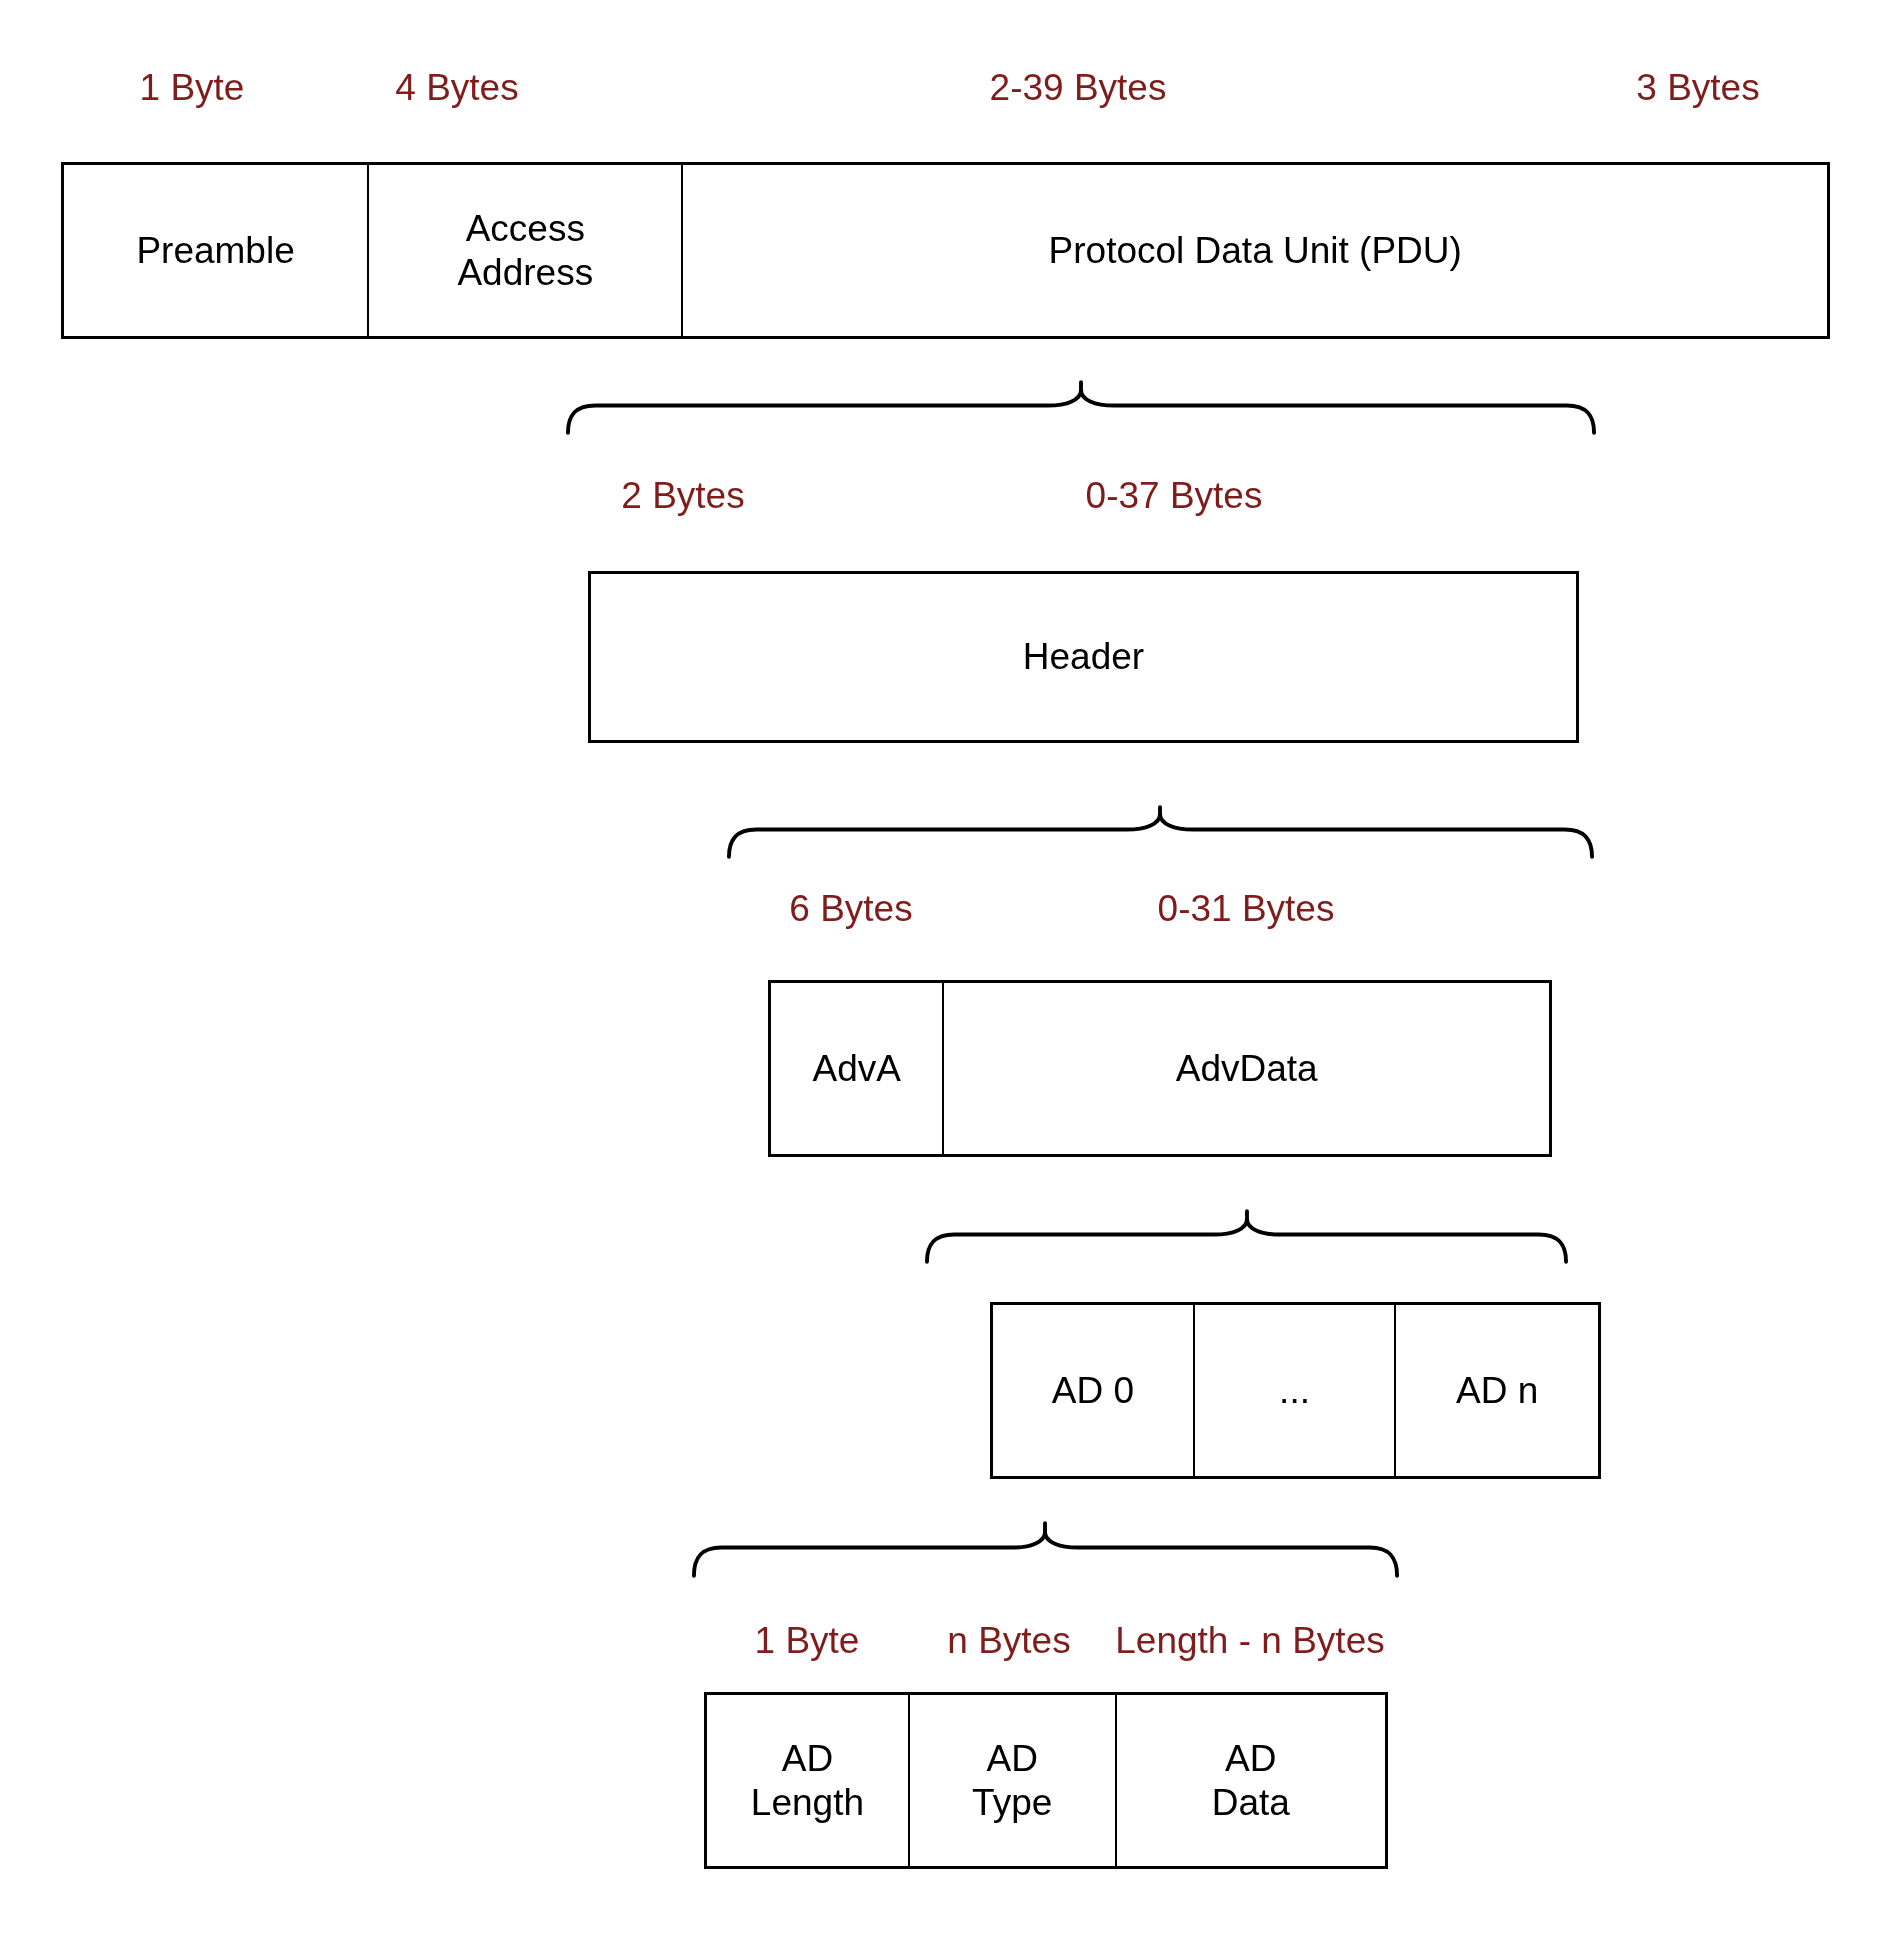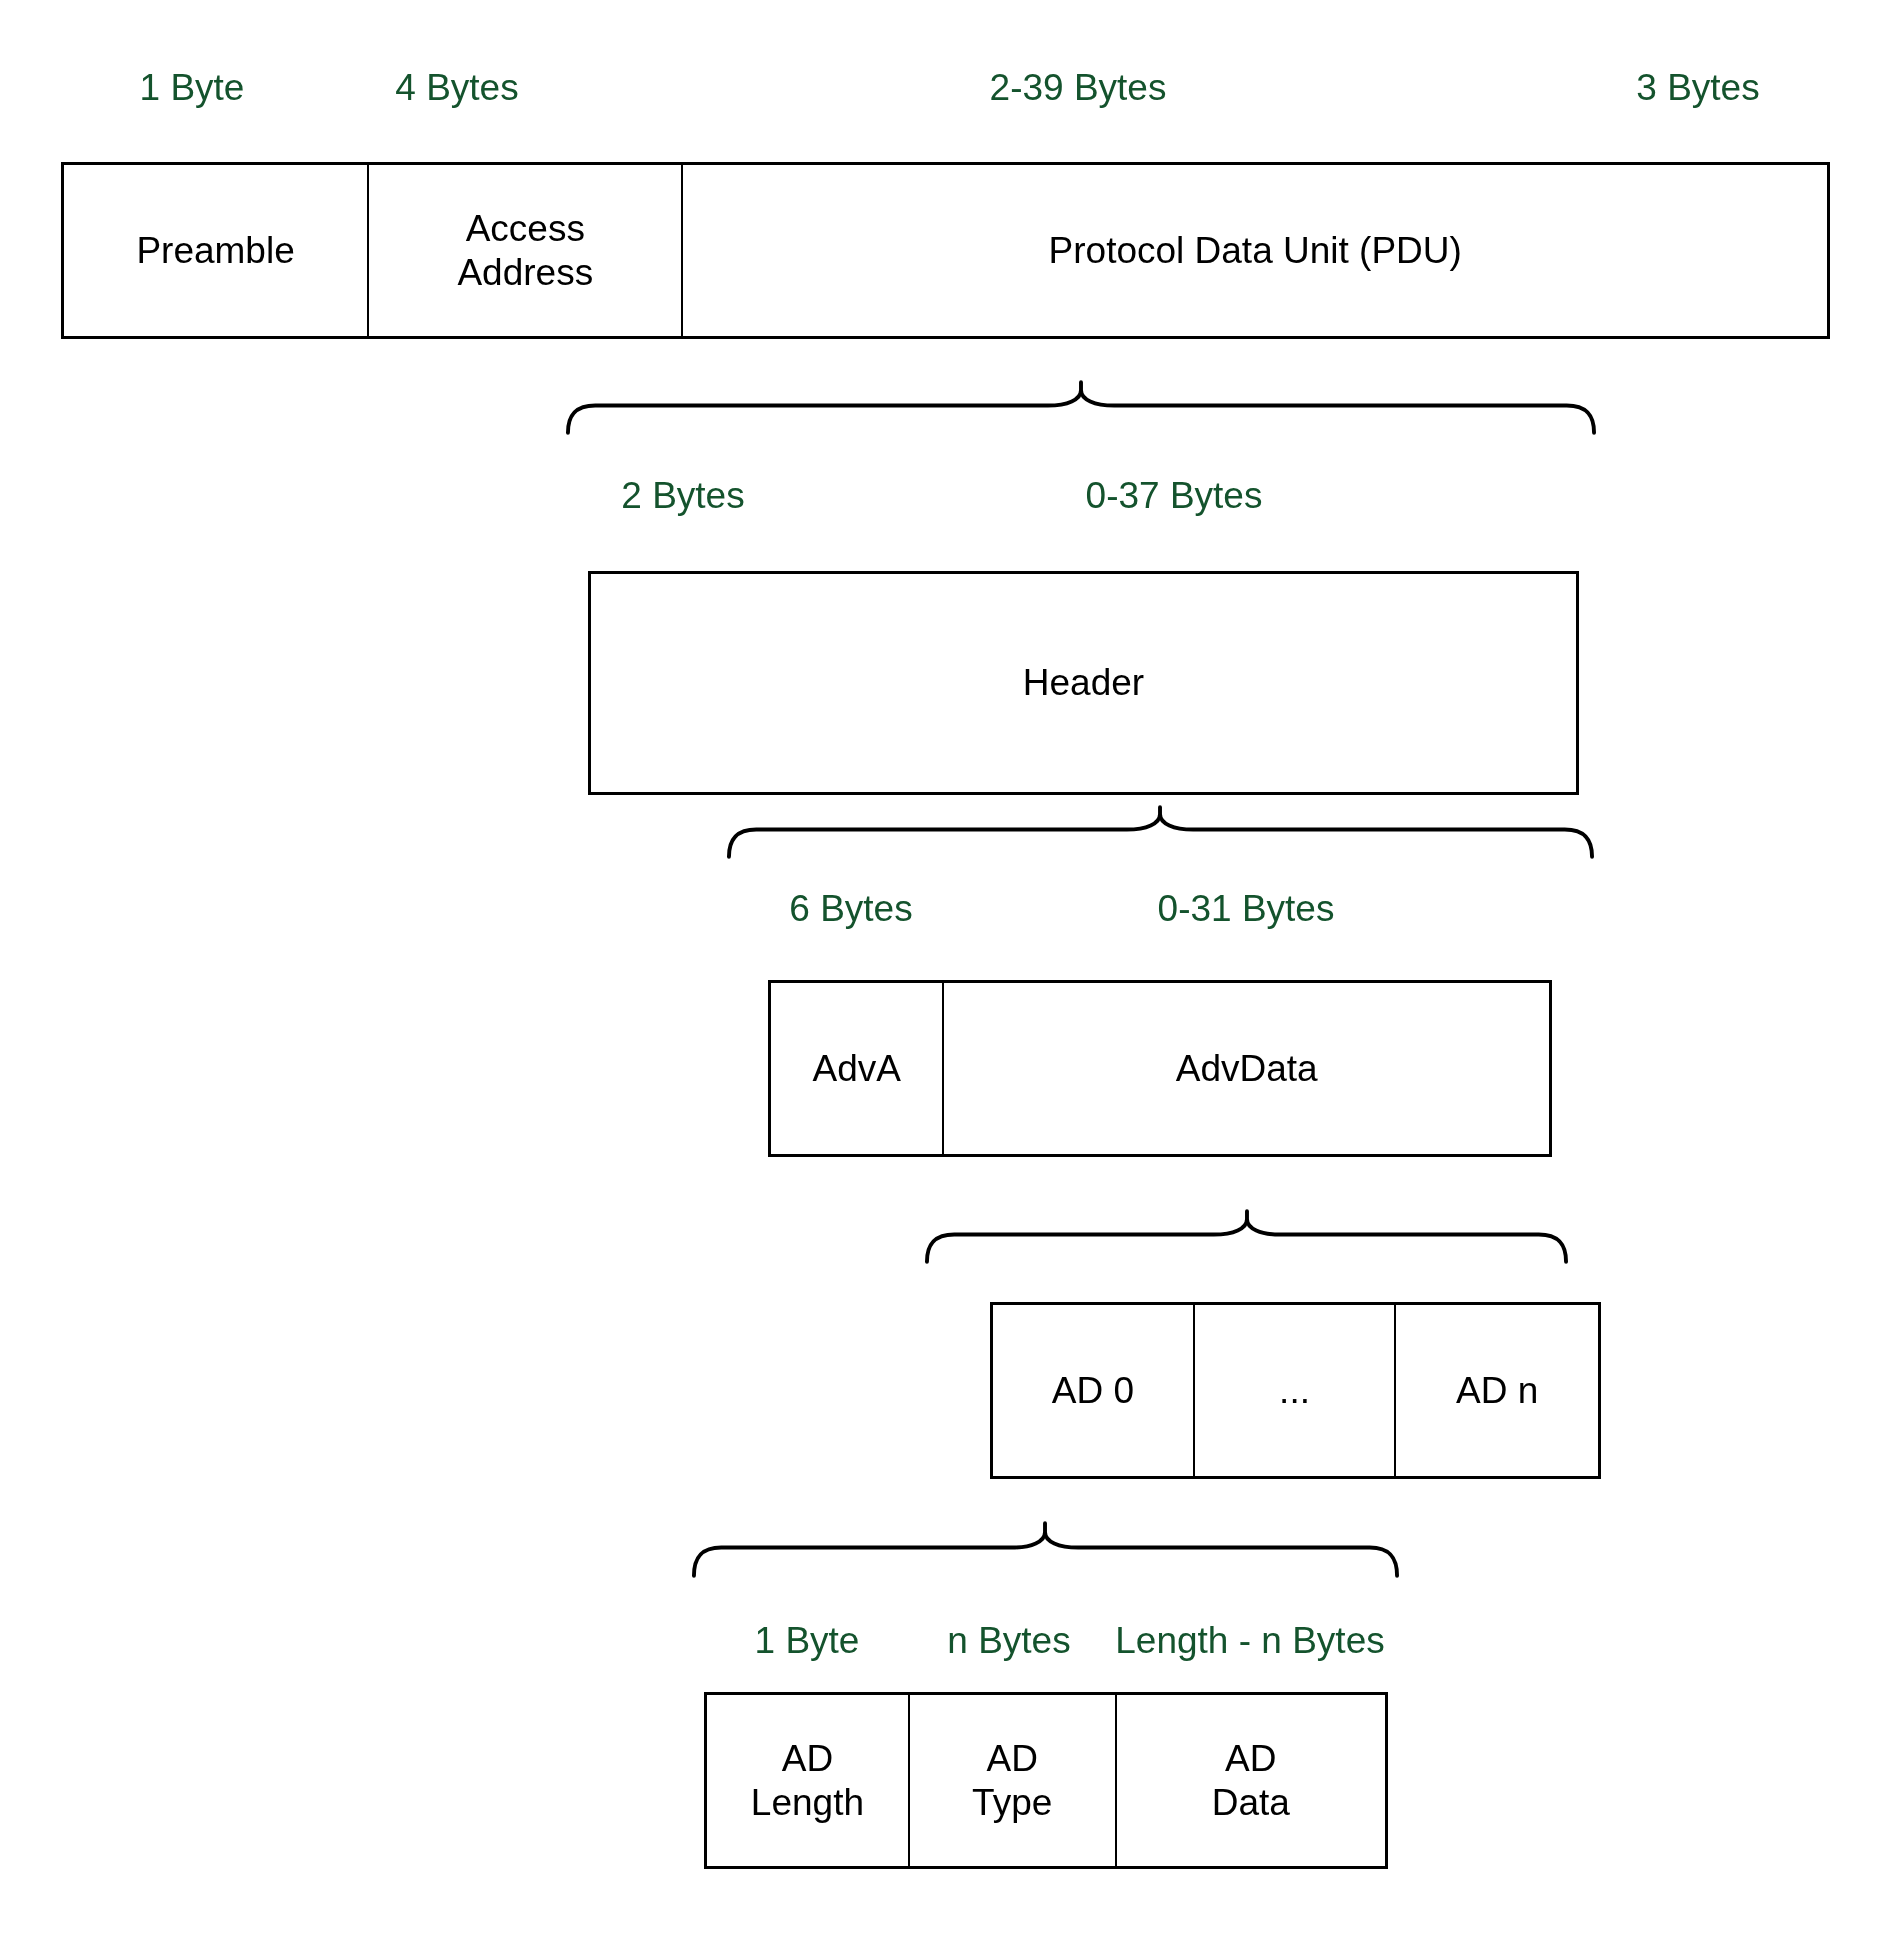--- a/index.html
+++ b/index.html
@@ -14,21 +14,21 @@
     width: 1902px; height: 1946px;
     background: #ffffff;
     overflow: hidden;
   }
   .size-label {
     position: absolute;
     transform: translateX(-50%);
     font-size: 37px;
     line-height: 44px;
     white-space: nowrap;
-    color: #14532d;
+    color: #7f1d1d;
   }
   .row {
     position: absolute;
     display: flex;
     border: 3.9px solid #000000;
     box-sizing: border-box;
     background: #ffffff;
   }
   .cell {
     display: flex;
@@ -49,21 +49,21 @@
   .brace svg { display: block; }
   .brace path {
     fill: none;
     stroke: #000000;
     stroke-width: 4;
     stroke-linecap: round;
     stroke-linejoin: round;
   }
   
   #row-packet  { left: 61px;  top: 162px;  width: 1769px; height: 177px; }
-  #row-pdu     { left: 588px; top: 571px;  width: 991px; height: 224px; }
+  #row-pdu     { left: 588px; top: 571px;  width: 991px; height: 172px; }
   #row-payload { left: 768px; top: 980px; width: 784px;  height: 177px; }
   #row-advdata { left: 942px; top: 1302px; width: 611px;  height: 177px; margin-left: 48px; }
   #row-ad      { left: 704px; top: 1692px; width: 684px;  height: 177px; }
   
   #row-packet  .c0 { flex: 264 0 0; } #row-packet .c1 { flex: 272 0 0; }
   #row-packet  .c2 { flex: 996 0 0; } #row-packet .c3 { flex: 268 0 0; }
   #row-pdu     .c0 { flex: 186 0 0; } #row-pdu     .c1 { flex: 827 0 0; }
   #row-payload .c0 { flex: 177 0 0; } #row-payload .c1 { flex: 624 0 0; }
   #row-advdata .c0 { flex: 206 0 0; } #row-advdata .c1 { flex: 206 0 0; } #row-advdata .c2 { flex: 208 0 0; }
   #row-ad      .c0 { flex: 208 0 0; } #row-ad      .c1 { flex: 212 0 0; } #row-ad      .c2 { flex: 278 0 0; }

